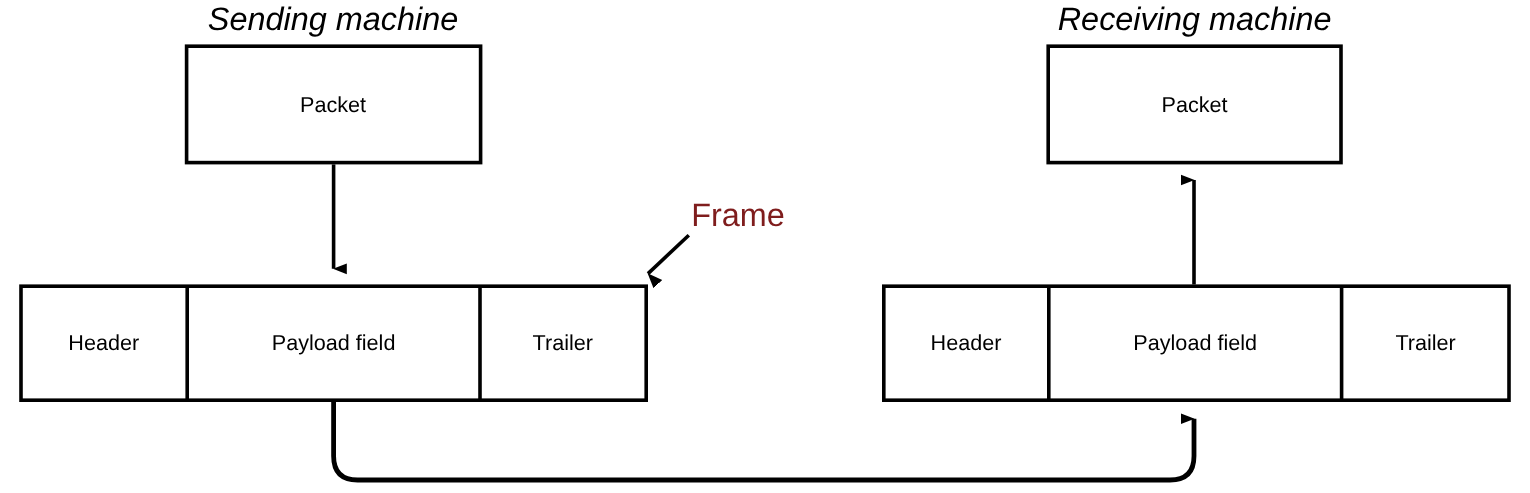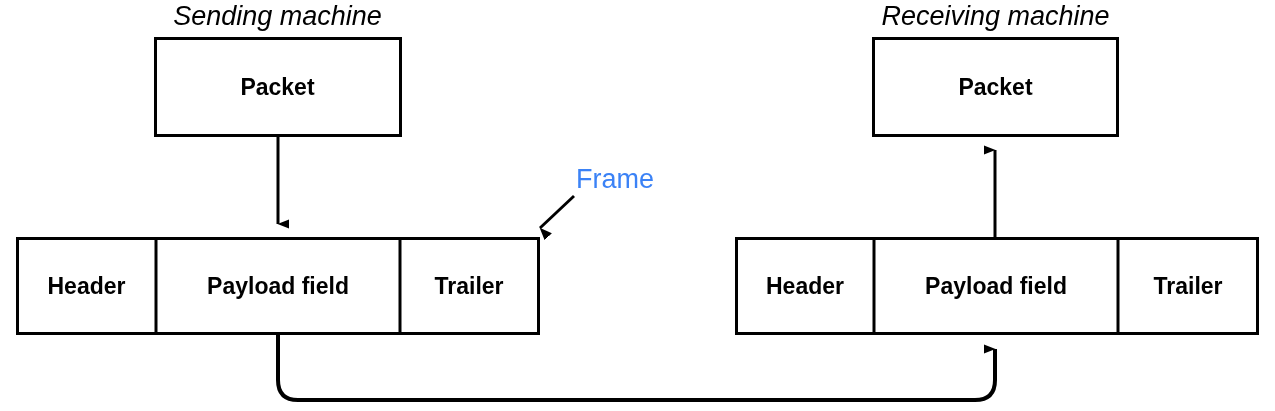--- a/index.html
+++ b/index.html
@@ -23,41 +23,40 @@
     left: 0;
     top: 0;
     width: 1275px;
     height: 411px;
   }
   .box-label {
     position: absolute;
     display: flex;
     align-items: center;
     justify-content: center;
-    font-size: 23px;
+    font-size: 18px;
     line-height: 1;
     white-space: nowrap;
     color: #000000;
-    font-weight: bold;
   }
   .title-label {
     position: absolute;
     font-size: 27px;
     line-height: 1;
     white-space: nowrap;
     text-align: center;
     color: #000000;
     font-style: italic;
   }
   .annot-label {
     position: absolute;
     font-size: 27px;
     line-height: 1;
     white-space: nowrap;
-    color: #3b82f6;
+    color: #7f1d1d;
   }
 </style>
 </head>
 <body>
 
 <div id="diagram-root">
 
   <svg class="svg-layer" viewBox="0 0 1275 411">
     <defs>
       <marker id="arrow-down" markerWidth="10" markerHeight="12" refX="5" refY="11" orient="auto" markerUnits="userSpaceOnUse">

